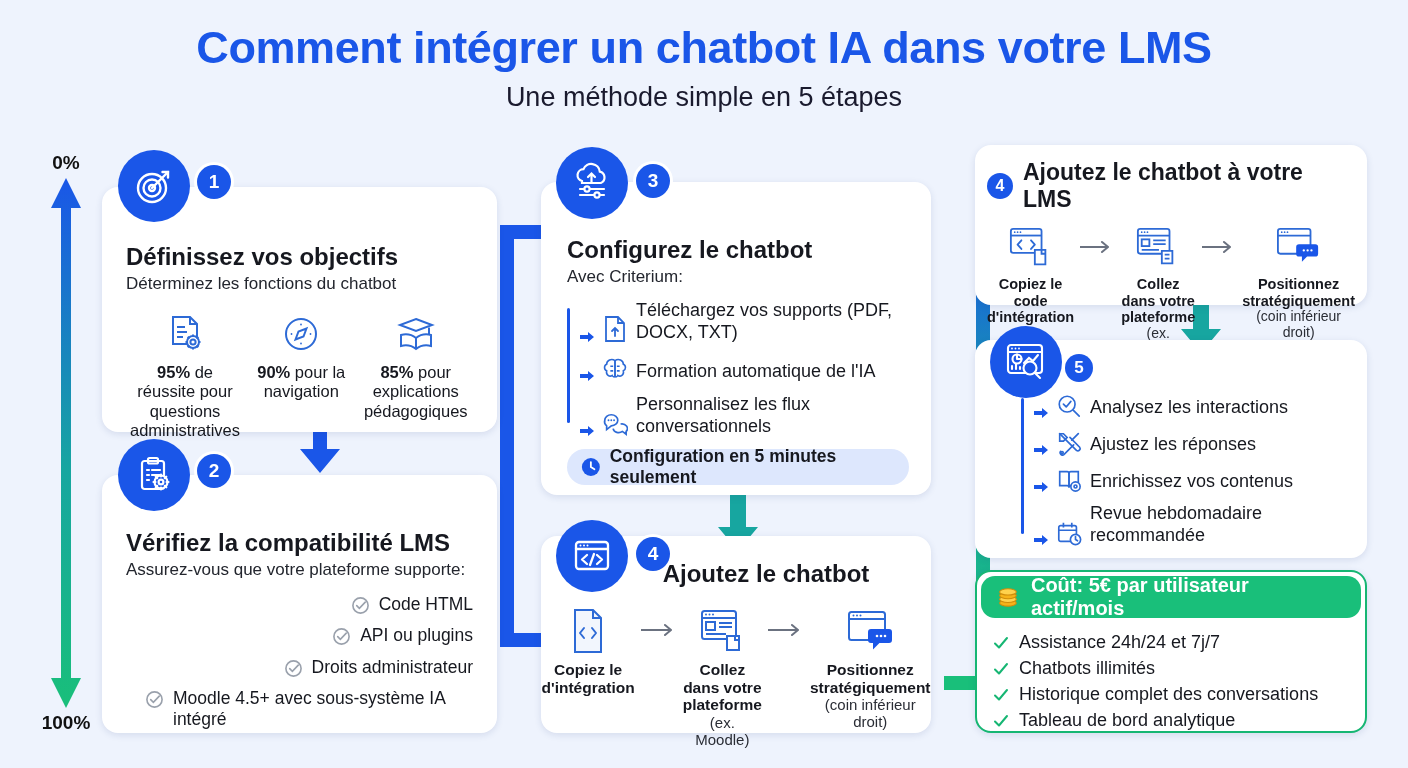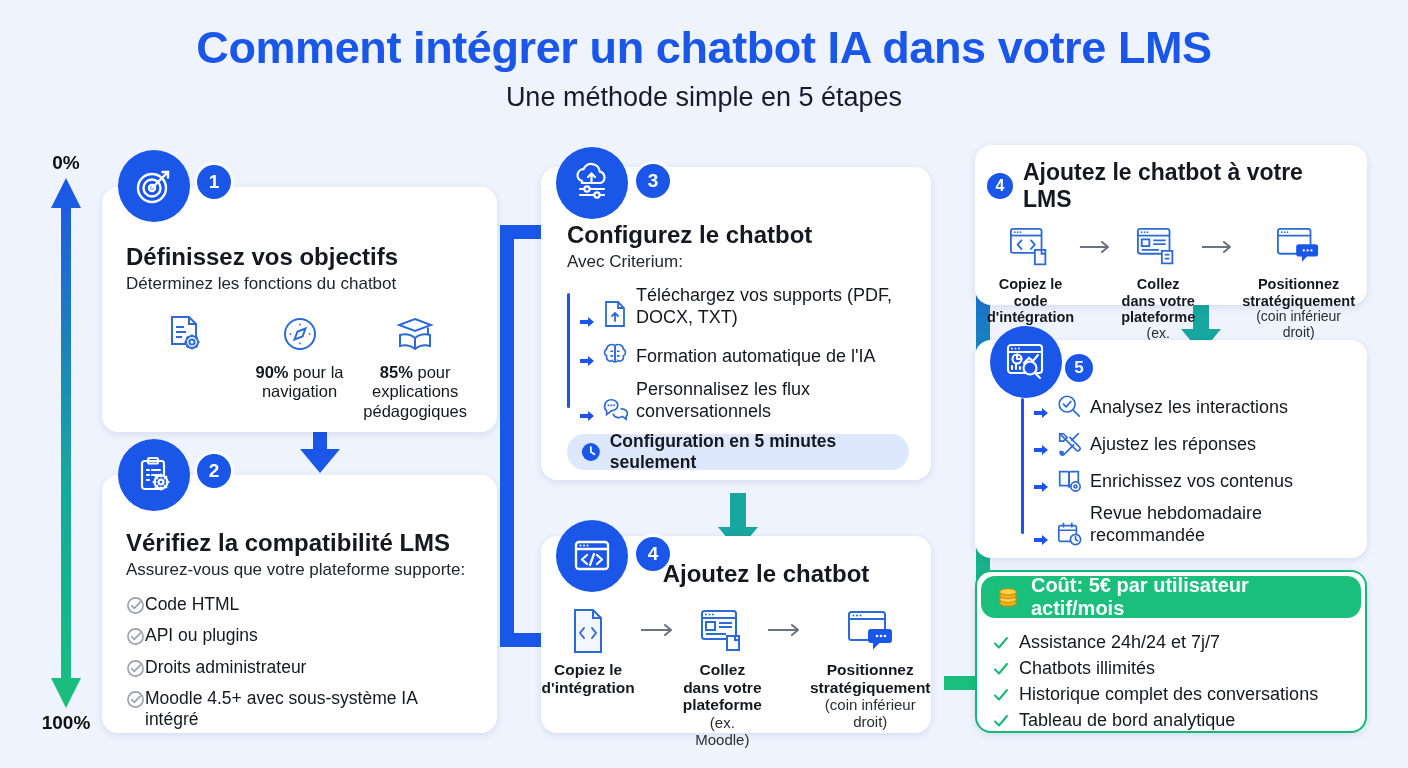--- a/index.html
+++ b/index.html
@@ -66,21 +66,21 @@
 
   
   .stats { display: flex; margin-top: 16px; }
   .stat { flex: 1; text-align: center; padding: 0 4px; }
   .stat .glyph { height: 48px; display: flex; align-items: center; justify-content: center; }
   .stat .txt { font-size: 16.5px; line-height: 1.18; color: #16181f; margin-top: 5px; }
   .stat .txt b { font-weight: bold; }
 
   
   .checks { margin-top: 14px; }
-  .check-row { display: flex; align-items: flex-start; margin-bottom: 10px; }
+  .check-row { display: flex; align-items: flex-start; gap: 9px; margin-bottom: 10px; justify-content: flex-end; }
   .check-row .ck { flex: 0 0 19px; margin-top: 2px; }
   .check-row span { font-size: 17.5px; color: #16181f; line-height: 1.22; }
 
   
   .blist { position: relative; margin-top: 13px; padding-left: 13px; }
   .blist .spine {
     position: absolute; left: 0; top: 8px; bottom: 14px; width: 3px;
     background: #1a56e8; border-radius: 2px;
   }
   .brow { display: flex; align-items: flex-end; gap: 8px; margin-bottom: 12px; position: relative; }
@@ -193,20 +193,21 @@
           <div class="glyph">
             <svg width="46" height="46" viewBox="0 0 46 46" fill="none" stroke="#2d6ad6" stroke-width="2">
               <path d="M11 6 h17 l7 7 v20 h-24 z"></path>
               <path d="M28 6 v7 h7"></path>
               <path d="M15 16 h8 M15 21 h10 M15 26 h6"></path>
               <circle cx="31" cy="31" r="6" fill="#fff"></circle>
               <circle cx="31" cy="31" r="2.6"></circle>
               <path d="M31 23.5 v2.5 M31 36 v2.5 M23.5 31 h2.5 M36 31 h2.5 M25.7 25.7 l1.8 1.8 M34.5 34.5 l1.8 1.8 M36.3 25.7 l-1.8 1.8 M27.5 34.5 l-1.8 1.8"></path>
             </svg>
           </div>
+          <div class="txt"><b>95%</b><span> de réussite pour questions administratives</span></div>
         </div>
 
         <div class="stat">
           <div class="glyph">
             <svg width="44" height="44" viewBox="0 0 44 44" fill="none" stroke="#2d6ad6" stroke-width="2">
               <circle cx="22" cy="22" r="15"></circle>
               <path d="M27.5 16.5 L24.5 24.5 L16.5 27.5 L19.5 19.5 Z"></path>
               <circle cx="22" cy="12.5" r="0.9" fill="#2d6ad6" stroke="none"></circle>
               <circle cx="22" cy="31.5" r="0.9" fill="#2d6ad6" stroke="none"></circle>
               <circle cx="12.5" cy="22" r="0.9" fill="#2d6ad6" stroke="none"></circle>
@@ -283,21 +284,21 @@
       <rect x="9" y="7" width="22" height="28" rx="2.5"></rect>
       <rect x="15" y="4" width="10" height="5.5" rx="1.5"></rect>
       <path d="M14 16 h2 M19 16 h8 M14 21 h2 M19 21 h8 M14 26 h2"></path>
       <circle cx="28" cy="28" r="6.5" fill="#1a56e8"></circle>
       <circle cx="28" cy="28" r="2.4"></circle>
       <path d="M28 20.5 v2 M28 33.5 v2 M20.5 28 h2 M33.5 28 h2 M22.7 22.7 l1.5 1.5 M31.8 31.8 l1.5 1.5 M33.3 22.7 l-1.5 1.5 M24.2 31.8 l-1.5 1.5"></path>
     </svg>
   </div>
   <div class="badge-num" style="left:197px;top:454px">2</div>
 
-  <div class="card" style="left:541px;top:167px;width:390px;height:313px">
+  <div class="card" style="left:541px;top:182px;width:390px;height:313px">
     <div style="padding:54px 22px 0 26px">
       <h2>Configurez le chatbot</h2>
       <div class="sub">Avec Criterium:</div>
 
       <div class="blist">
         <div class="spine"></div>
 
         <div class="brow">
           <svg class="arr" width="14" height="12" viewBox="0 0 14 12">
               <path d="M0 4 h8 V1 l6 5 -6 5 V8 H0 Z" fill="#1a56e8"></path>

